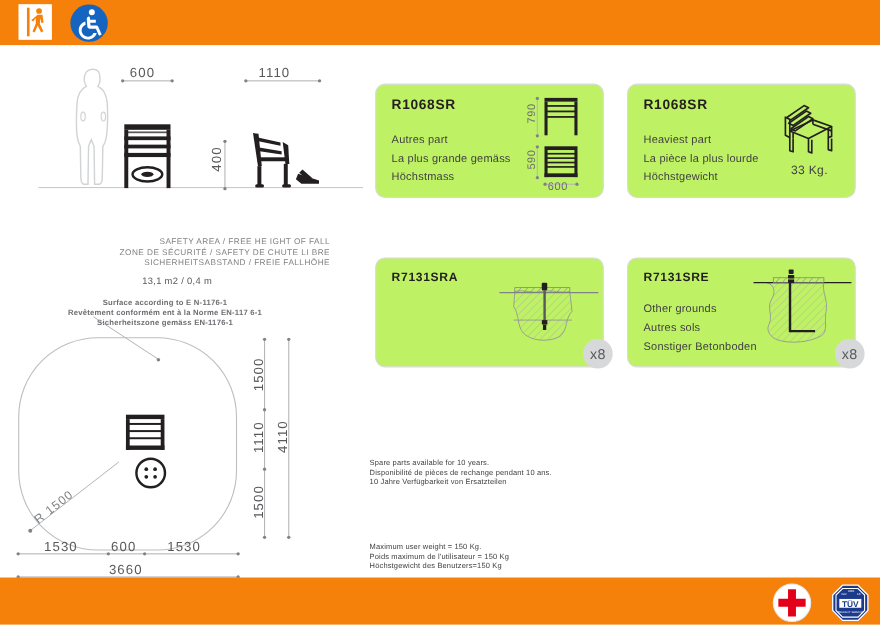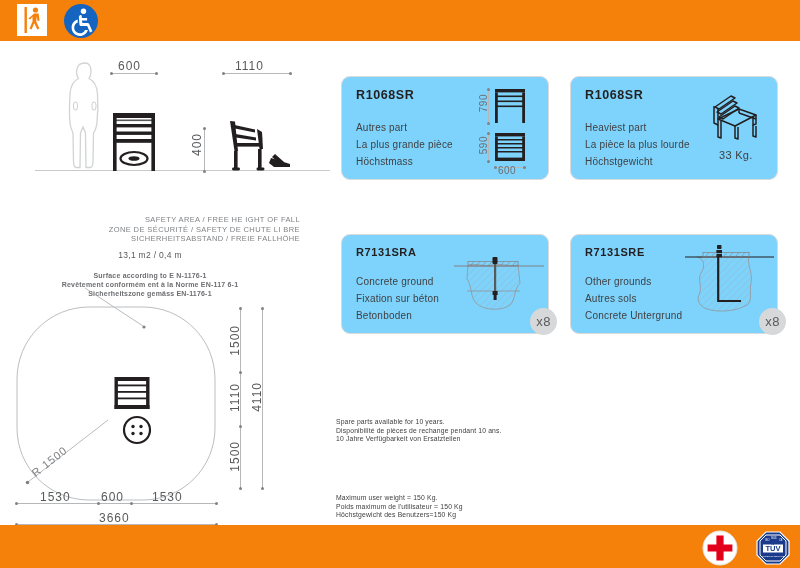--- a/index.html
+++ b/index.html
@@ -38,21 +38,21 @@
   .elev-wrap{position:absolute;left:0;top:0;width:330px;height:175px;}
 
   .ground-line{position:absolute;background:#c9cacc;height:1px;}
 
   .safety-text{
     position:absolute;left:0;top:174px;width:300px;text-align:right;
     font-size:7.5px;line-height:9.5px;color:#808285;letter-spacing:.4px;
   }
   .safety-val{
     position:absolute;left:0;top:209px;width:300px;text-align:center;
-    font-size:8.5px;color:#58595b;letter-spacing:.3px;
+    font-size:8.5px;color:#58595b;letter-spacing:.3px;padding-left:11px;
   }
   .norm-text{
     position:absolute;left:0;top:230px;width:300px;text-align:center;
     font-size:7px;line-height:9px;color:#6d6e71;font-weight:bold;letter-spacing:.2px;
   }
 
   
   .plan-wrap{position:absolute;left:0;top:255px;width:330px;height:230px;}
 
   .r-label{
@@ -62,21 +62,21 @@
 
   
   .dim-line-h{position:absolute;height:1px;background:#b6b7b9;}
   .dim-line-v{position:absolute;width:1px;background:#b6b7b9;}
   .dim-dot{position:absolute;width:3px;height:3px;border-radius:50%;background:#808285;}
 
   
   #cards{position:absolute;left:336px;top:41px;width:464px;height:484px;}
 
   .card{
-    position:absolute;background:#7dd3fc;
+    position:absolute;background:#bef264;
     border:1px solid #d9dadb;border-radius:9px;
     box-sizing:border-box;
   }
   .card-code{
     position:absolute;left:14px;top:11px;
     font-size:12.5px;font-weight:bold;color:#231f20;letter-spacing:.6px;
   }
   .card-code.small{font-size:11px;}
   .card-lines{position:absolute;left:14px;}
   .card-lines div{
@@ -268,21 +268,21 @@
     <div class="dim dim-lg" style="position:absolute;left:99px;top:215px;">3660</div>
   </div>
 </div>
 
 <div id="cards">
 
   <div class="card" style="left:5px;top:35px;width:208px;height:104px;">
     <div class="card-code">R1068SR</div>
     <div class="card-lines" style="top:42px;">
       <div>Autres part</div>
-      <div>La plus grande pièce</div>
+      <div>La plus grande gemäss</div>
       <div>Höchstmass</div>
     </div>
 
     <svg style="position:absolute;left:152px;top:12px;" width="32" height="34" viewBox="0 0 32 34">
       <rect x="1" y="0" width="30" height="3.4" fill="#231f20"></rect>
       <rect x="1" y="3.4" width="2.8" height="30.6" fill="#231f20"></rect>
       <rect x="28.2" y="3.4" width="2.8" height="30.6" fill="#231f20"></rect>
       <rect x="3" y="6.5" width="26" height="1.6" fill="#231f20"></rect>
       <rect x="3" y="11.5" width="26" height="1.6" fill="#231f20"></rect>
       <rect x="3" y="16.5" width="26" height="1.6" fill="#231f20"></rect>
@@ -336,25 +336,20 @@
         <path d="M30 20 L47 26"></path>
         <path d="M12 33 L12 28"></path>
       </g>
     </svg>
 
     <div class="weight-val" style="left:148px;top:72px;">33 Kg.</div>
   </div>
 
   <div class="card" style="left:5px;top:193px;width:208px;height:100px;">
     <div class="card-code small">R7131SRA</div>
-    <div class="card-lines" style="top:38px;">
-      <div>Concrete ground</div>
-      <div>Fixation sur béton</div>
-      <div>Betonboden</div>
-    </div>
 
     <svg style="position:absolute;left:112px;top:18px;" width="90" height="70" viewBox="0 0 90 70">
       <defs>
         <pattern id="hatchA" width="5" height="5" patternTransform="rotate(45)" patternUnits="userSpaceOnUse">
           <line x1="0" y1="0" x2="0" y2="5" stroke="#a7a9ac" stroke-width="0.7"></line>
         </pattern>
       </defs>
       <path d="M14 12 C22 10 30 14 38 12 C48 10 56 14 64 12 L66 30
                C60 36 62 46 56 52 C48 58 30 58 22 50
                C16 44 18 32 13 26 Z" fill="url(#hatchA)" stroke="#939598" stroke-width="0.8"></path>
@@ -377,21 +372,21 @@
     </svg>
 
     <div class="qty-badge" style="left:188px;top:73px;">x8</div>
   </div>
 
   <div class="card" style="left:234px;top:193px;width:208px;height:100px;">
     <div class="card-code small">R7131SRE</div>
     <div class="card-lines" style="top:38px;">
       <div>Other grounds</div>
       <div>Autres sols</div>
-      <div>Concrete Untergrund</div>
+      <div>Sonstiger Betonboden</div>
     </div>
 
     <svg style="position:absolute;left:108px;top:8px;" width="95" height="78" viewBox="0 0 95 78">
       <defs>
         <pattern id="hatchB" width="5" height="5" patternTransform="rotate(45)" patternUnits="userSpaceOnUse">
           <line x1="0" y1="0" x2="0" y2="5" stroke="#a7a9ac" stroke-width="0.7"></line>
         </pattern>
       </defs>
       <path d="M18 14 C26 16 26 24 22 30 C18 37 24 44 20 52
                C17 58 22 64 28 66 C40 70 58 68 68 62

